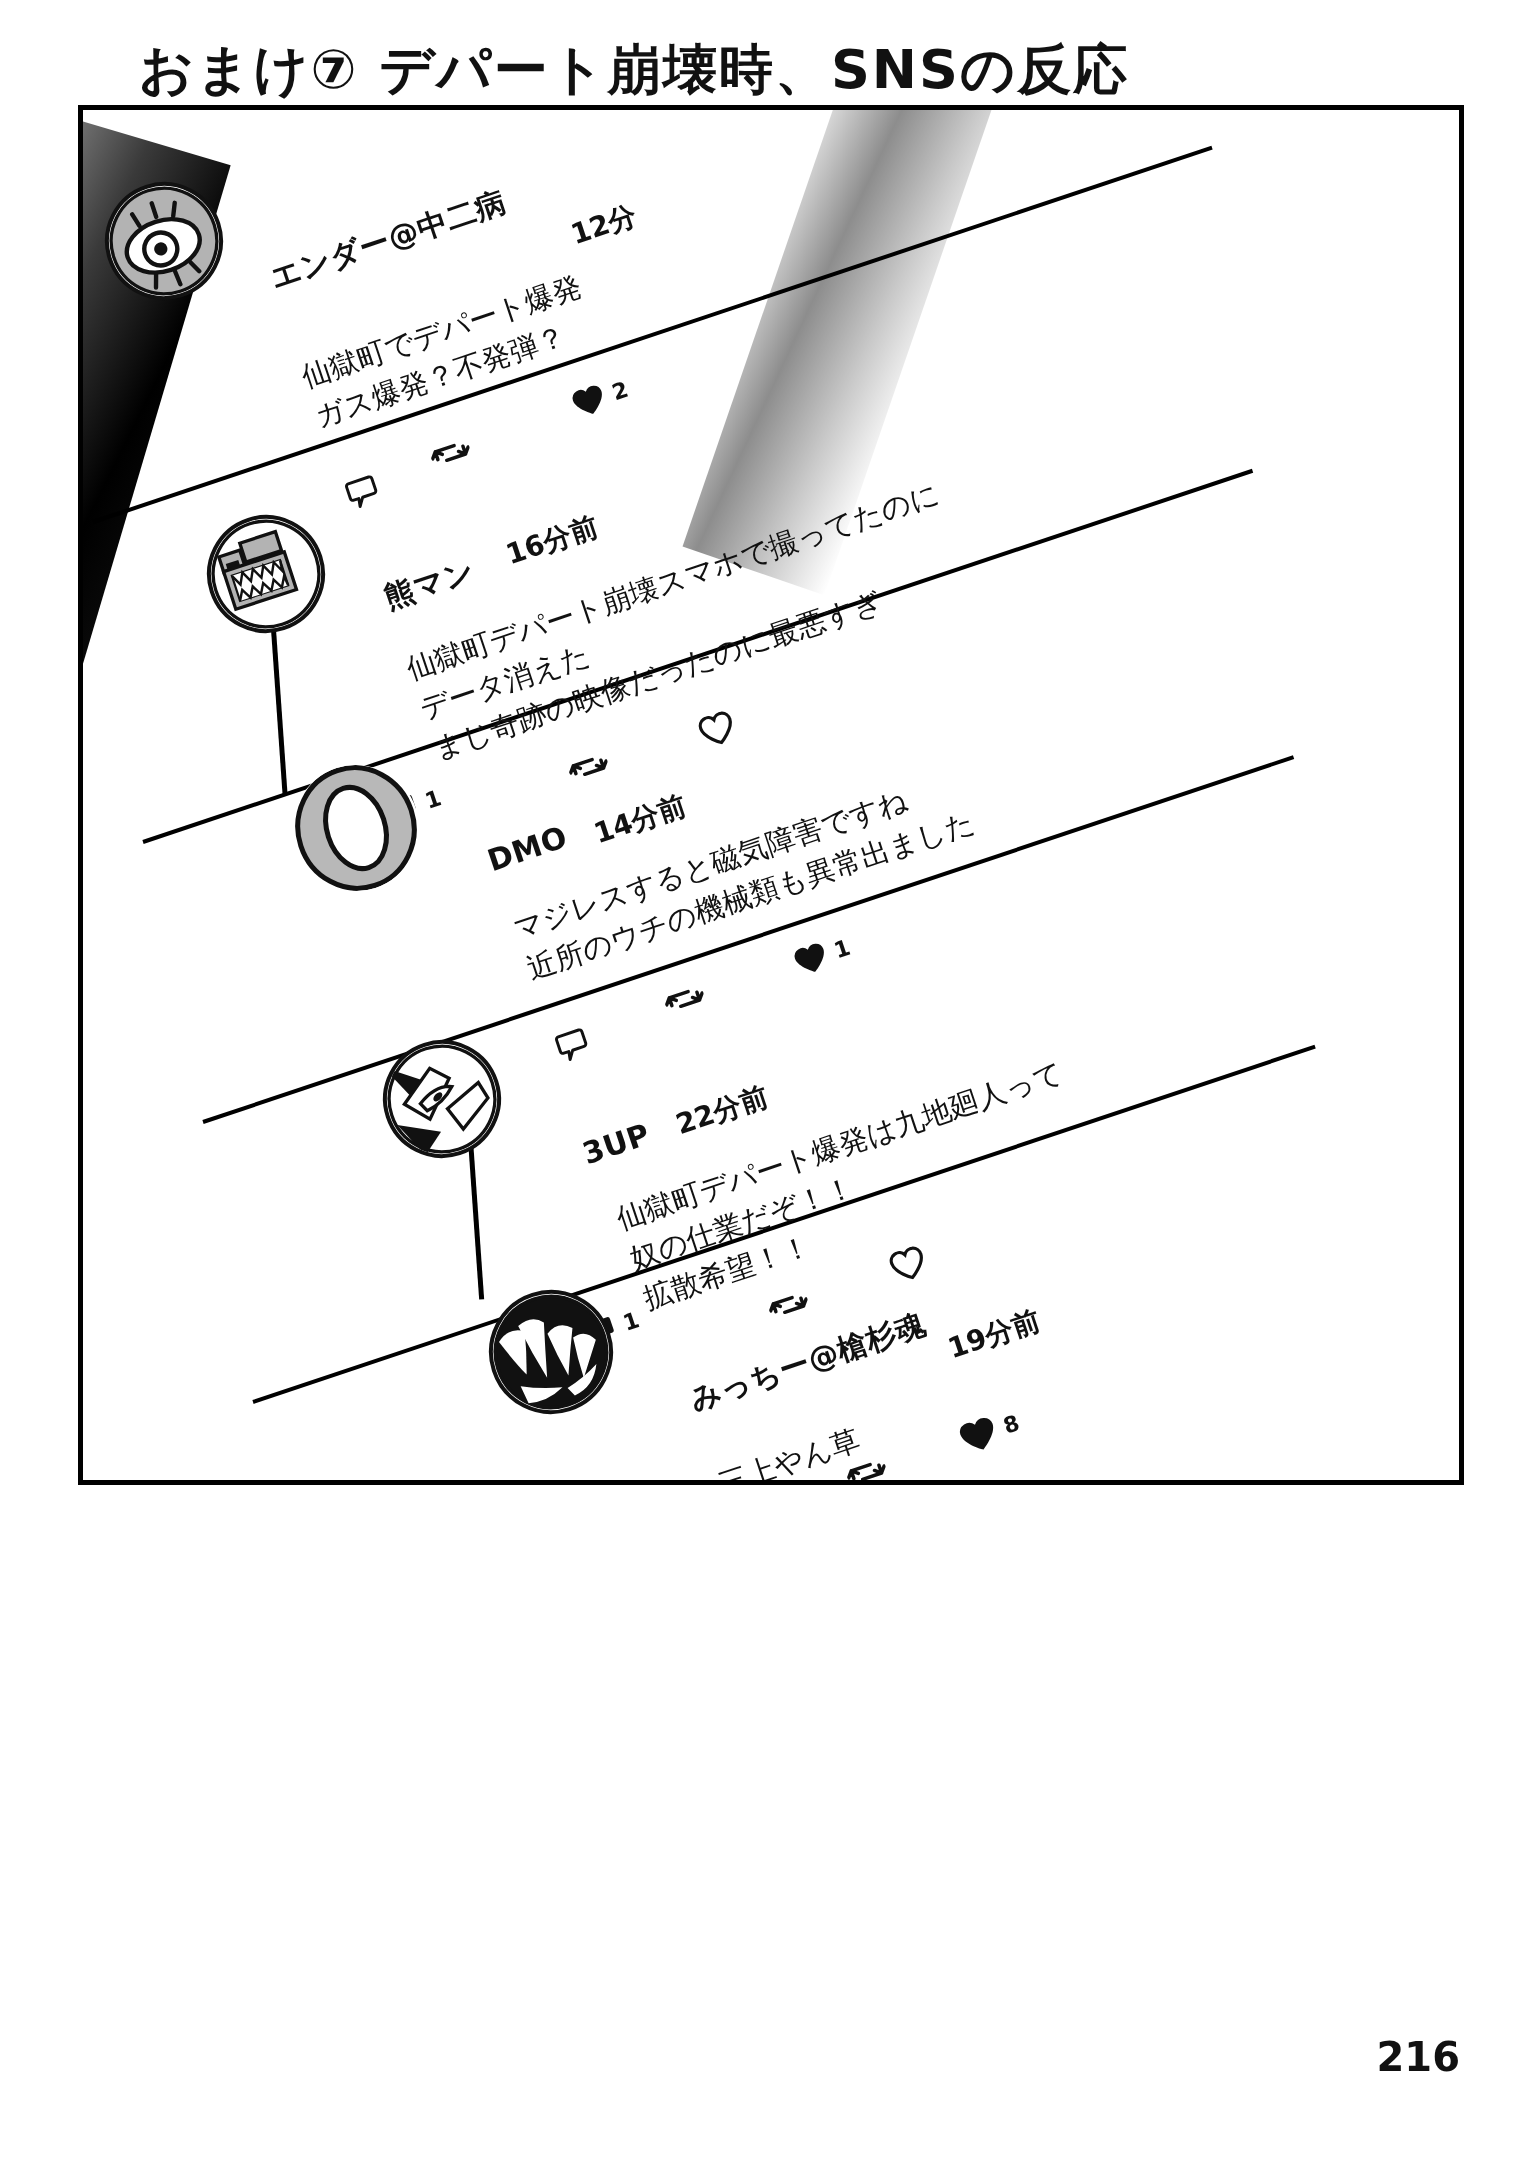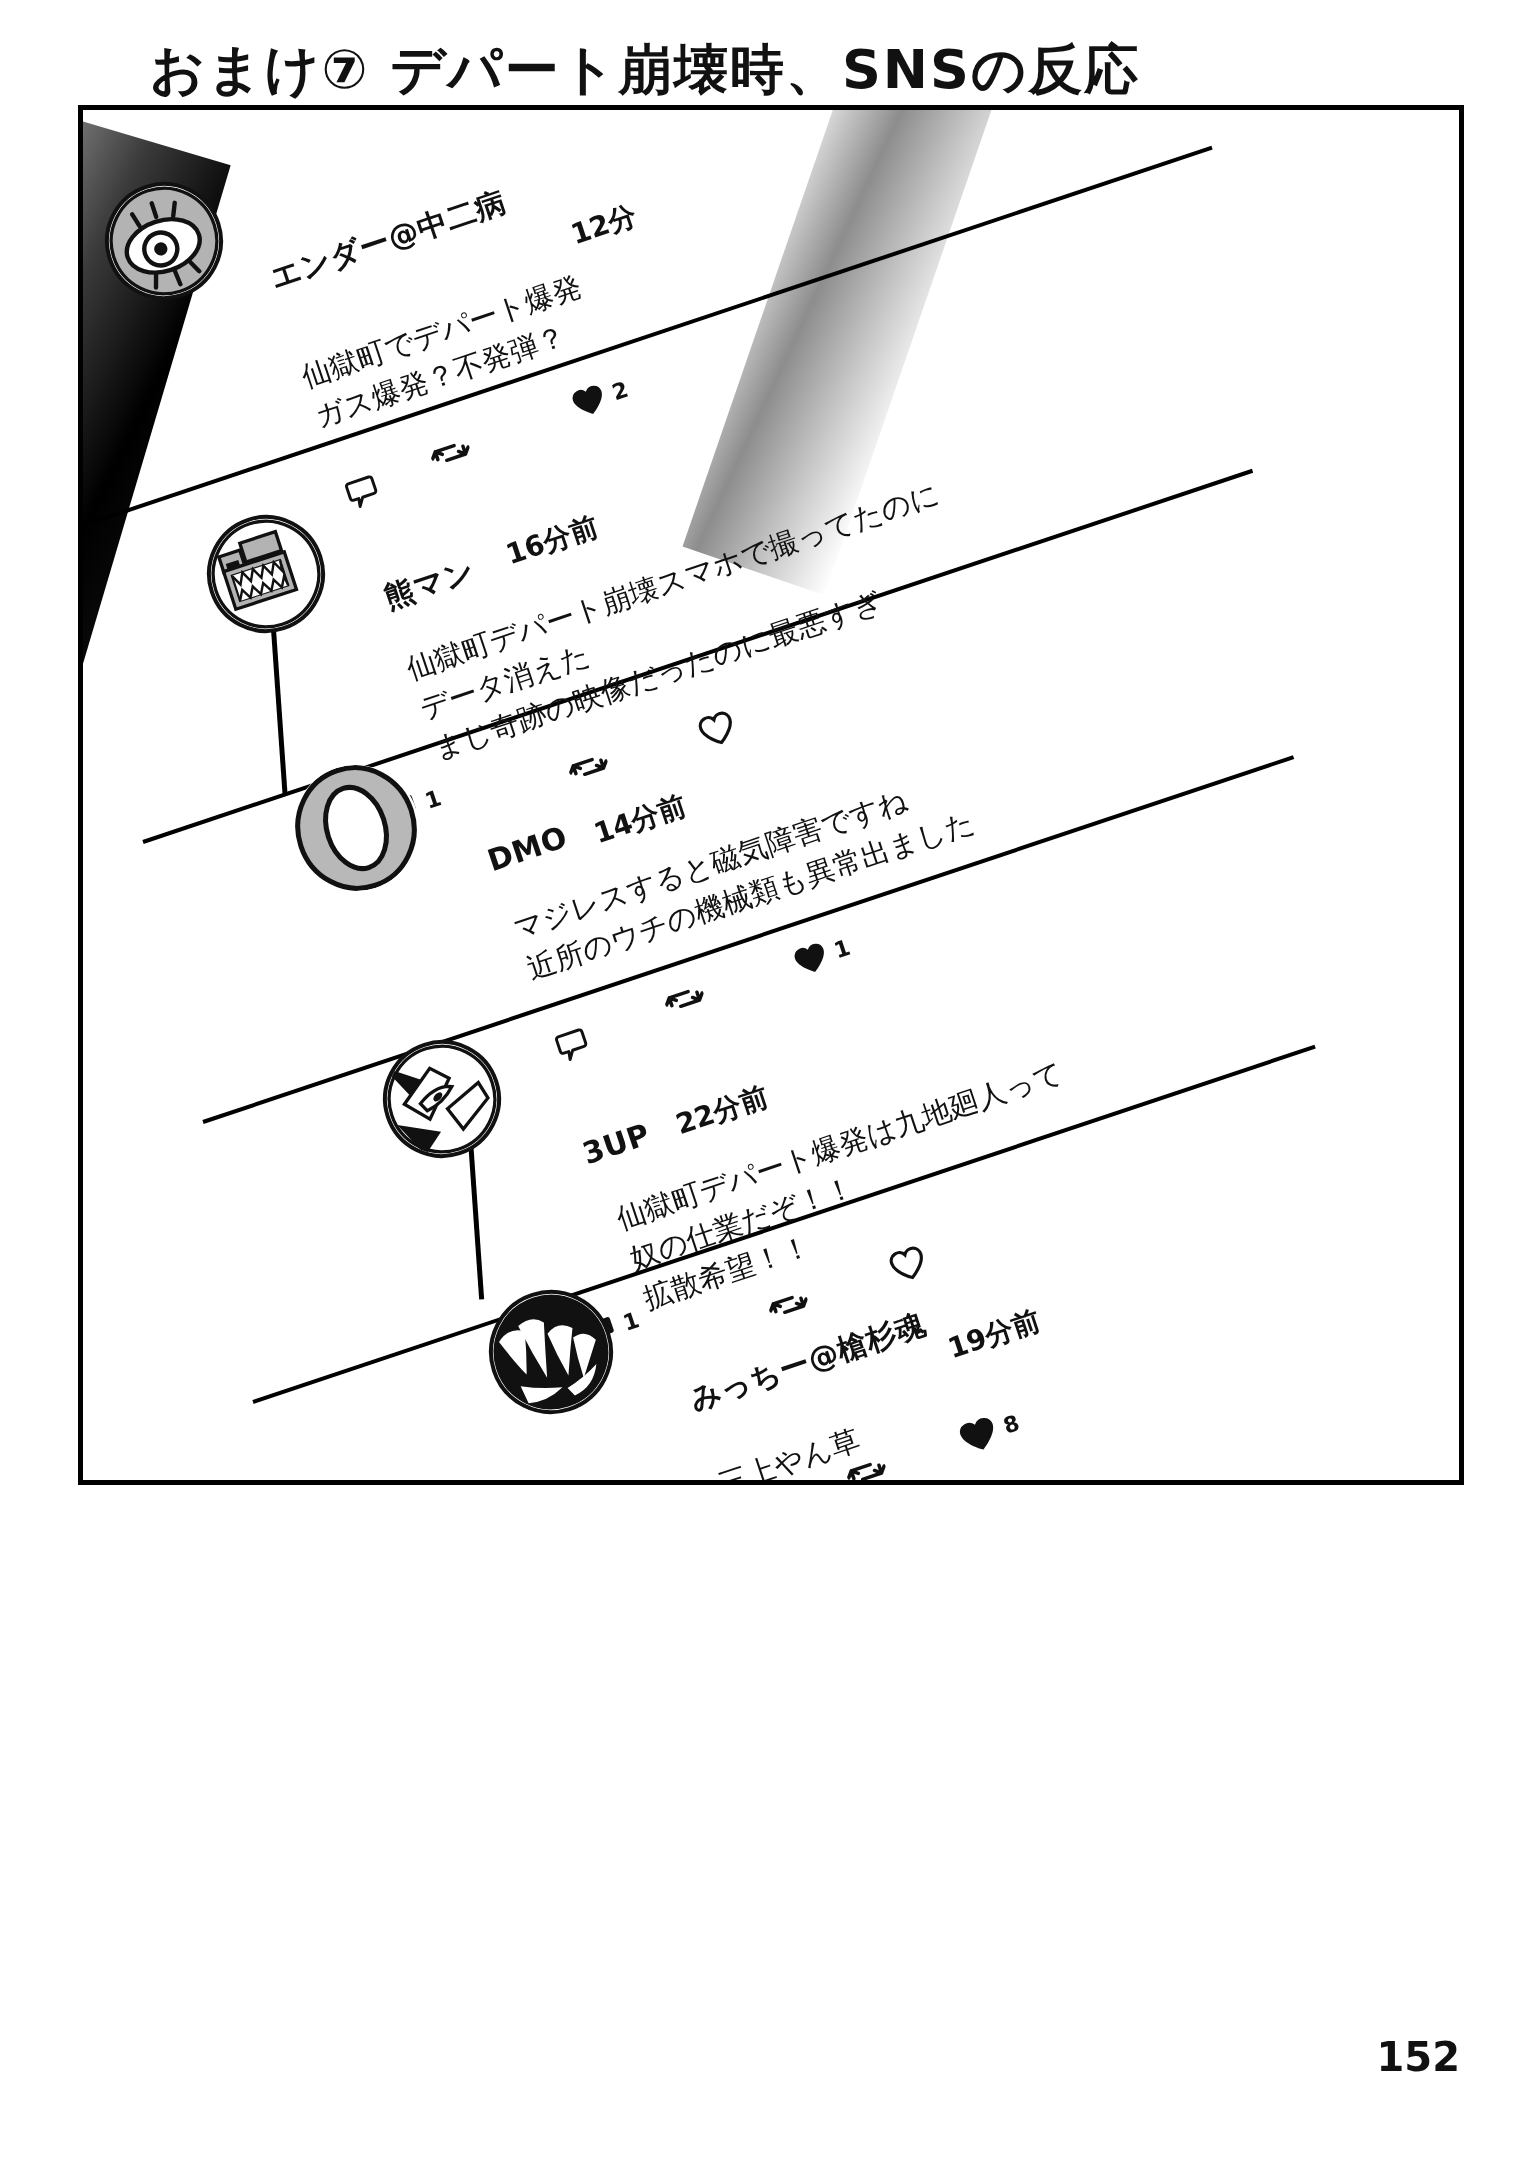--- a/index.html
+++ b/index.html
@@ -6,21 +6,21 @@
   body{
     width:1530px;height:2160px;
     background:#ffffff;
     font-family:"DejaVu Sans","Liberation Sans",sans-serif;
     overflow:hidden;position:relative;
   }
   .page{position:absolute;inset:0;background:#fff;}
 
   
   .page-title{
-    position:absolute;left:11px;top:34px;width:1268px;
+    position:absolute;left:0;top:34px;width:1268px;
     text-align:center;
     font-size:54px;font-weight:700;letter-spacing:2px;
     color:#111;white-space:nowrap;
   }
 
   
   .page-number{
     position:absolute;right:70px;bottom:80px;
     font-size:40px;font-weight:700;color:#111;
   }
@@ -326,15 +326,15 @@
           <path d="M5 14 L5 7 L22 7 M5 7 L1 12 M5 7 L10 11" fill="none" stroke="#111" stroke-width="3" stroke-linecap="round" stroke-linejoin="round"></path>
           <path d="M29 10 L29 17 L12 17 M29 17 L33 12 M29 17 L24 13" fill="none" stroke="#111" stroke-width="3" stroke-linecap="round" stroke-linejoin="round"></path>
         </svg>
         <span class="count"></span>
       </div>
 
     </div>
 
   </div>
 
-  <div class="page-number">152</div>
+  <div class="page-number">216</div>
 
 </div>
 
 </body></html>

